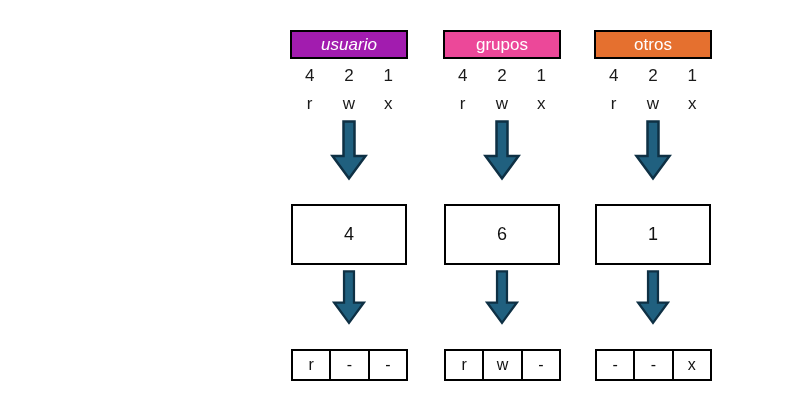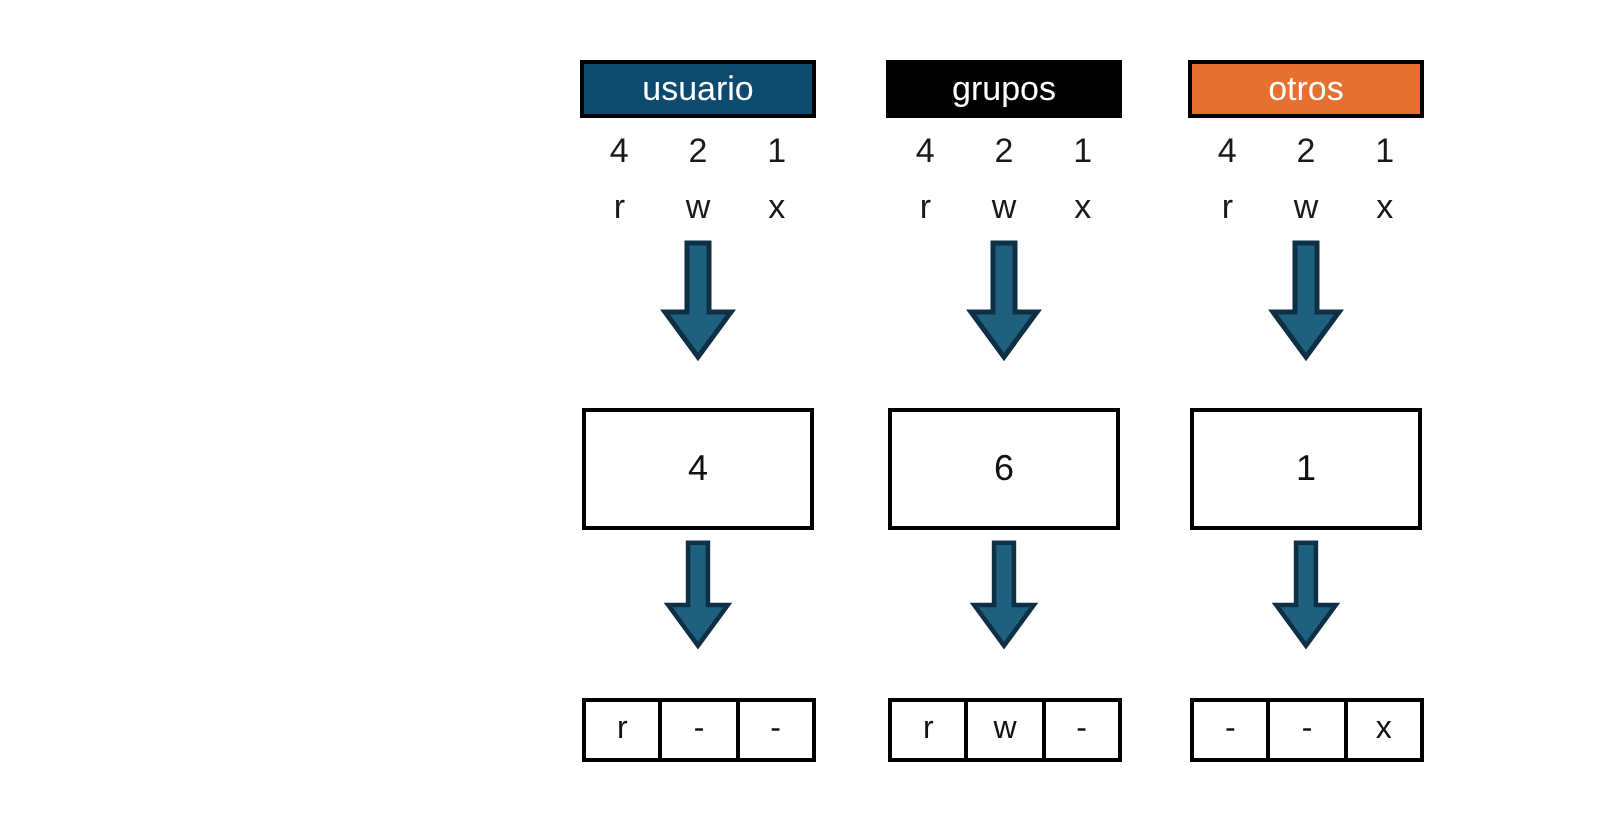--- a/index.html
+++ b/index.html
@@ -117,21 +117,21 @@
   }
   .result-cell + .result-cell { border-left: none; }
 </style>
 </head>
 <body>
 
 <div class="canvas">
 
 
   <div class="column col-usuario">
-    <div class="col-header" style="background: #0c4a6e; color: rgb(255, 255, 255);">
+    <div class="col-header" style="background: #a21caf; color: rgb(255, 255, 255); font-style: italic;">
       <span>usuario</span>
     </div>
     <div class="triple-row weights-row">
       <span>4</span>
       <span>2</span>
       <span>1</span>
     </div>
     <div class="triple-row letters-row">
       <span>r</span>
       <span>w</span>
@@ -157,21 +157,21 @@
       <div class="result-cell">
           <span>-</span>
         </div>
       <div class="result-cell">
           <span>-</span>
         </div>
     </div>
   </div>
 
   <div class="column col-grupos">
-    <div class="col-header" style="background: #000000; color: rgb(255, 255, 255);">
+    <div class="col-header" style="background: #ec4899; color: rgb(255, 255, 255);">
       <span>grupos</span>
     </div>
     <div class="triple-row weights-row">
       <span>4</span>
       <span>2</span>
       <span>1</span>
     </div>
     <div class="triple-row letters-row">
       <span>r</span>
       <span>w</span>

